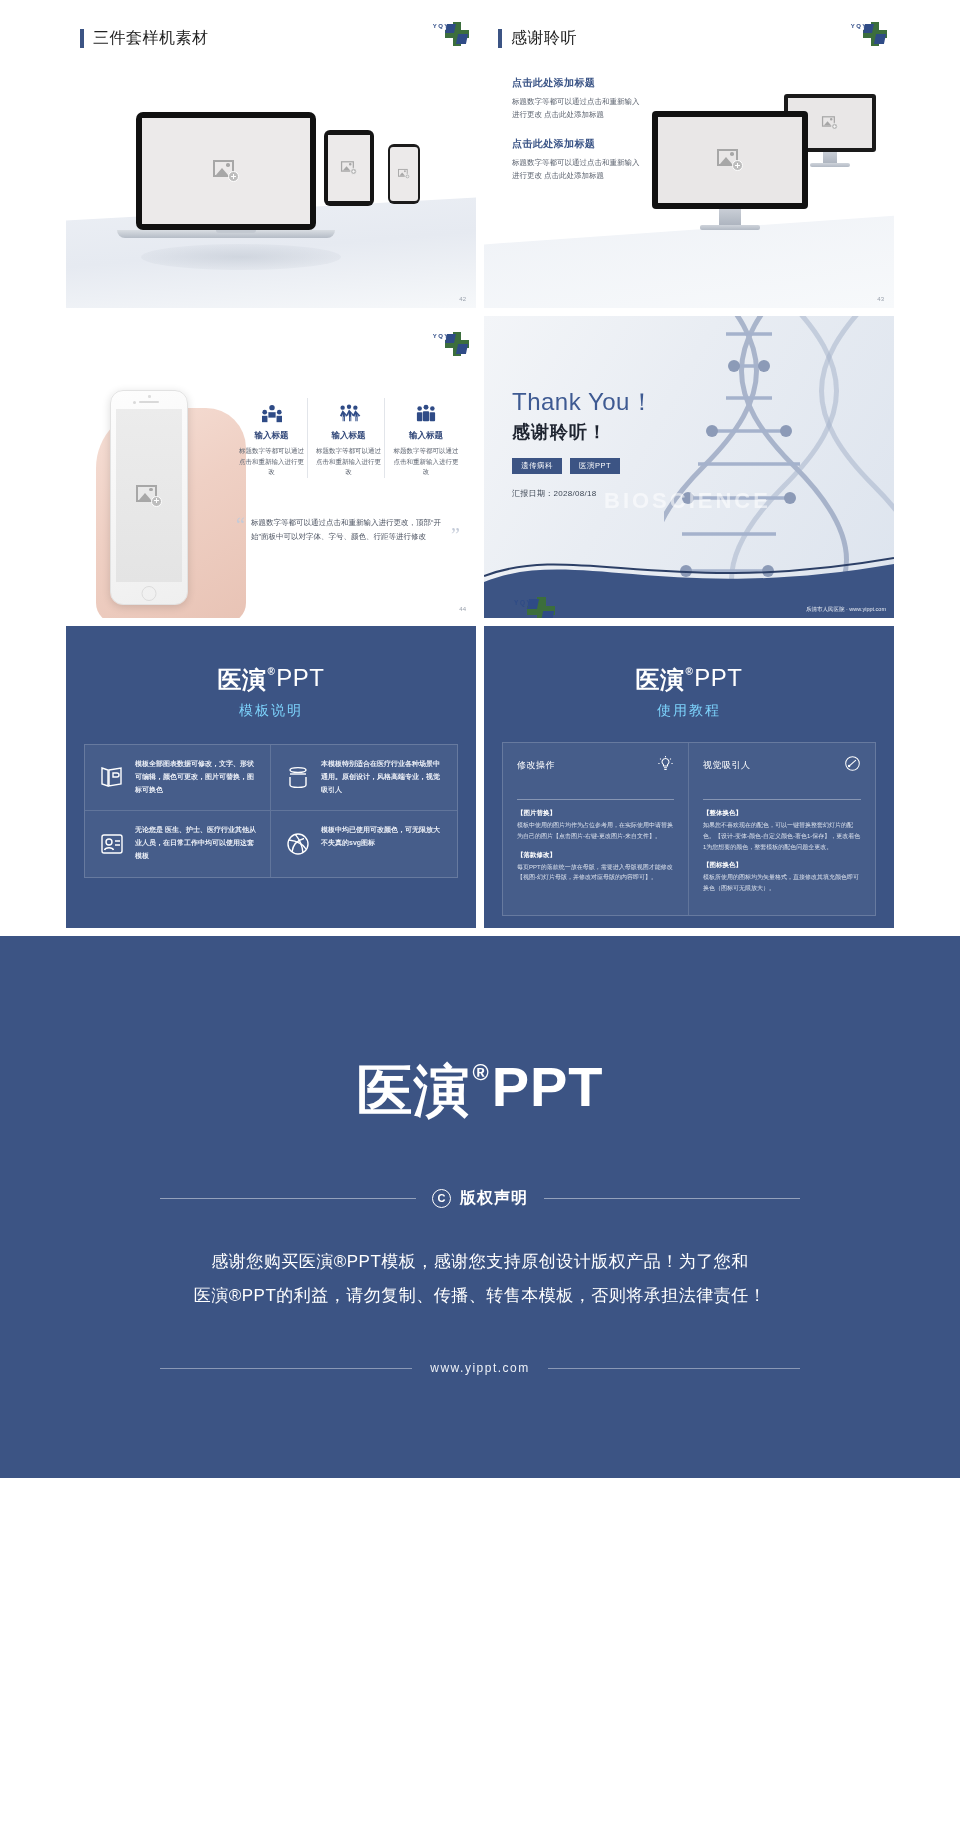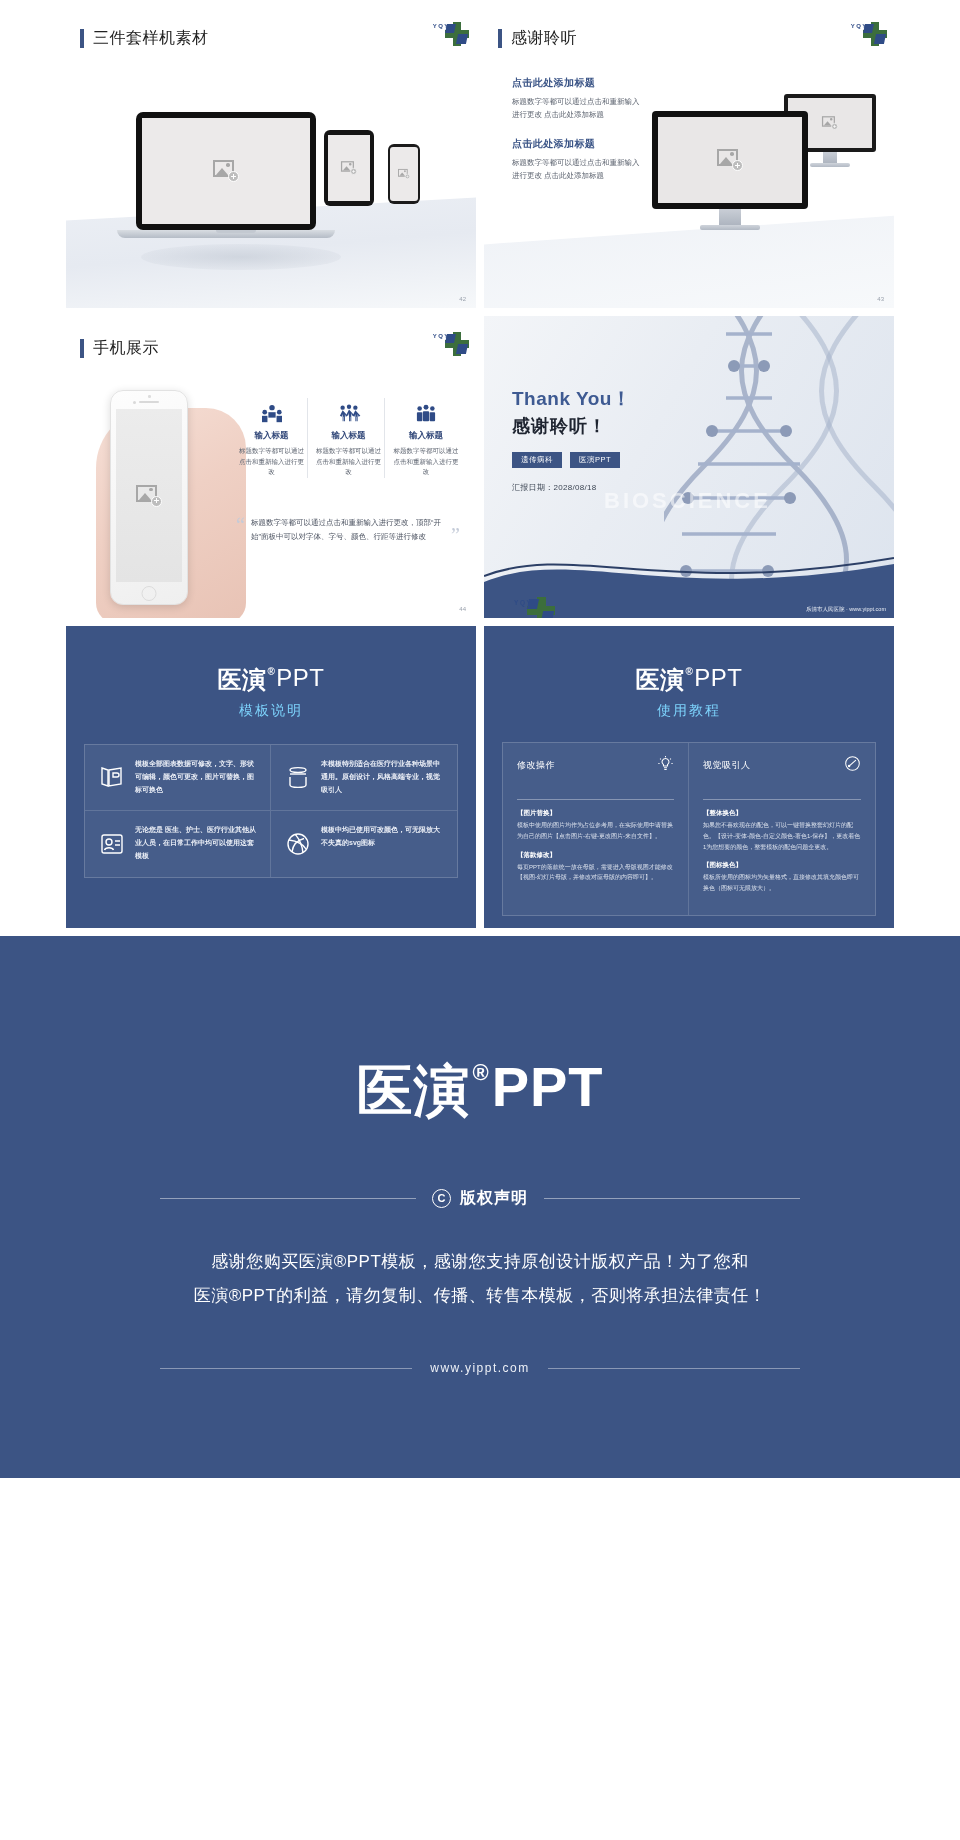--- a/index.html
+++ b/index.html
@@ -245,21 +245,21 @@
     position: absolute; right: -20px; top: -30px; width: 250px; height: 330px;
     opacity: .85;
   }
   .bio-wm {
     position: absolute; left: 120px; top: 172px;
     font-size: 22px; font-weight: bold; color: rgba(255,255,255,.55);
     letter-spacing: 3px; font-family: "Liberation Sans", sans-serif;
   }
   .ty-wrap { position: absolute; left: 28px; top: 70px; }
   .ty-en {
-    font-size: 19px; font-weight: bold; color: #3e5a92; letter-spacing: .5px;
+    font-size: 24px; font-weight: normal; color: #3e5a92; letter-spacing: .5px;
   }
   .ty-cn {
     font-size: 18px; font-weight: bold; color: #1e2430; margin-top: 2px;
     letter-spacing: 1px;
   }
   .badges { display: flex; gap: 8px; margin-top: 14px; }
   .badge {
     background: #3c5484; color: #fff; font-size: 7.5px;
     padding: 3px 9px; letter-spacing: .5px;
   }
@@ -476,24 +476,20 @@
         </div>
           </div>
         <div class="neck"></div>
           <div class="foot"></div>
       </div>
 
       <div class="pagenum">43</div>
     </div>
 
     <div class="slide">
-      <div class="s-head">
-        <span class="title-bar"></span>
-        <span class="s-title">手机展示</span>
-      </div>
 
       <div class="logo">
         <span class="cross">
           <i class="c1"></i><i class="c2"></i><i class="c3"></i><i class="c4"></i>
         </span>
         <div class="ltxt">YQYY</div>
       </div>
 
       <div class="hand-area">
         <div class="hand-skin"></div>

